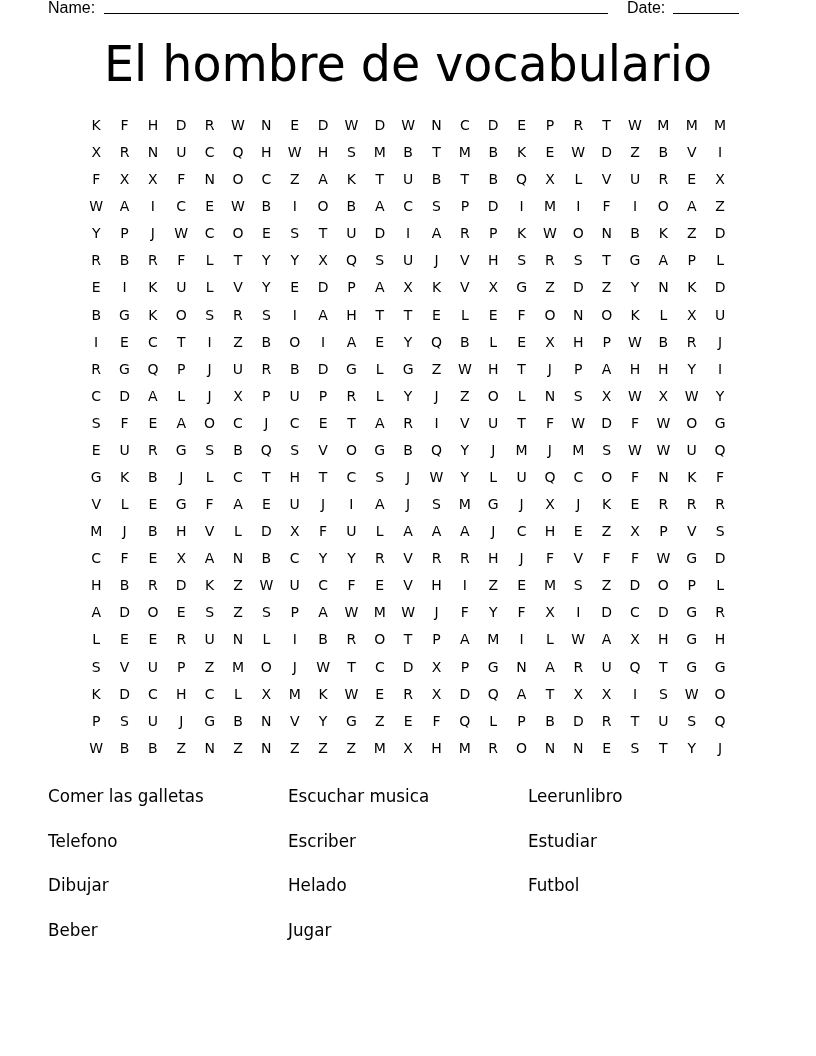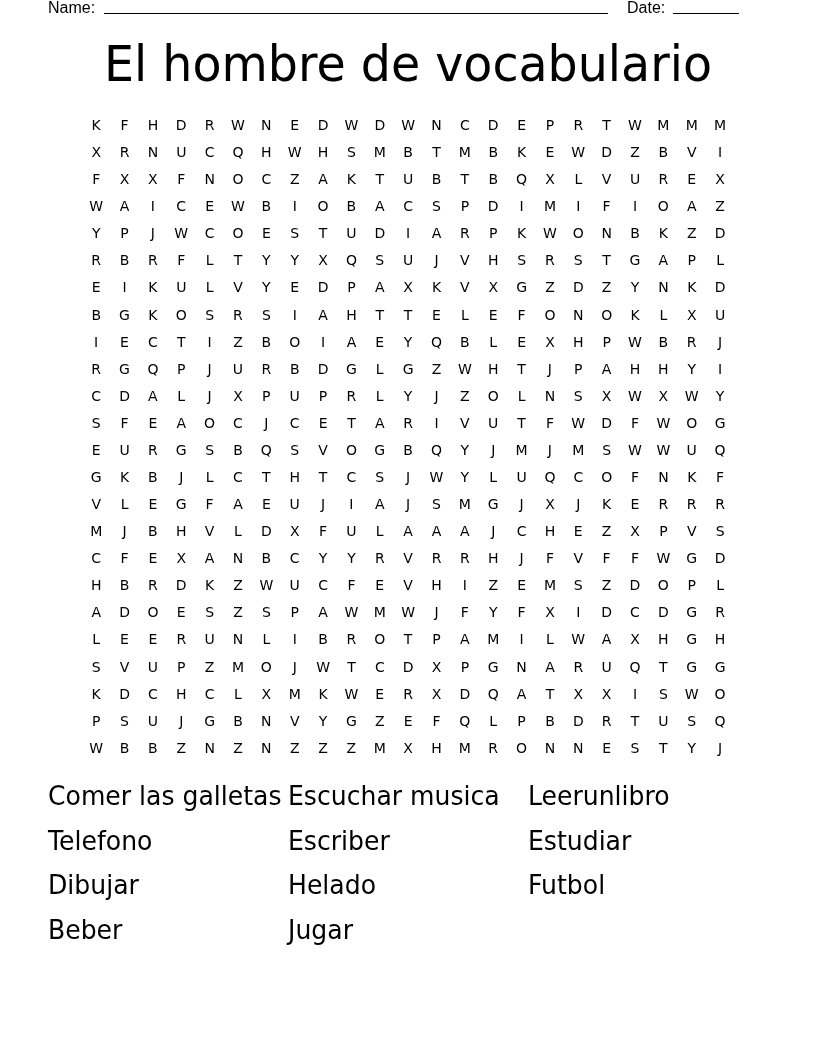--- a/index.html
+++ b/index.html
@@ -21,21 +21,21 @@
     position: absolute; left: 82px; top: 112px;
     display: grid; grid-template-columns: repeat(23, 28.36px); grid-auto-rows: 27.08px;
   }
   .cell {
     font-family: "DejaVu Sans", sans-serif; font-size: 14px; text-align: center;
     line-height: 27.08px; width: 28.36px;
   }
   .words {
     position: absolute; left: 48px; top: 778px; width: 720px;
     display: grid; grid-template-columns: 240px 240px 240px; grid-auto-rows: 44.5px;
-    font-family: "DejaVu Sans", sans-serif; font-size: 27px; line-height: 36px;
+    font-family: "DejaVu Sans", sans-serif; font-size: 18px; line-height: 36px;
   }
   .word { transform: scaleX(0.93); transform-origin: left center; white-space: nowrap; }
 </style>
 </head>
 <body>
 
 <div class="header-line">
   <span class="name-label">Name:</span>
   <span class="name-blank"></span>
   <span class="date-label">Date:</span>

